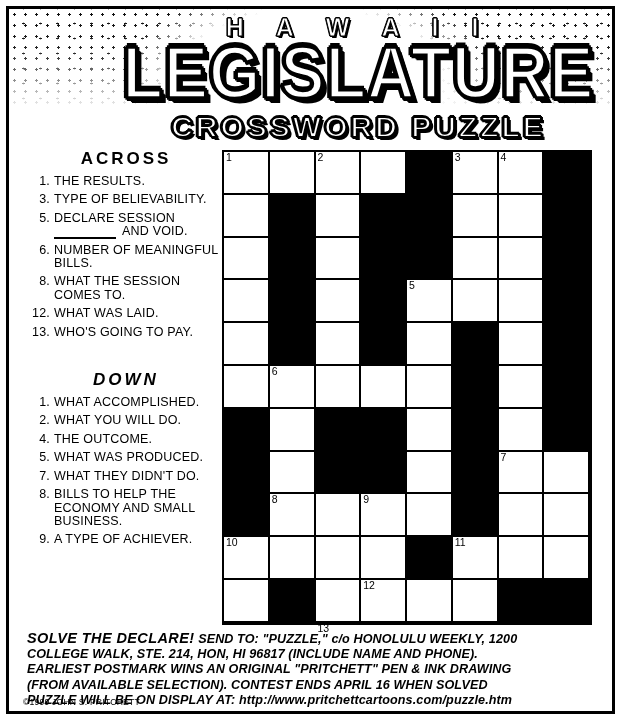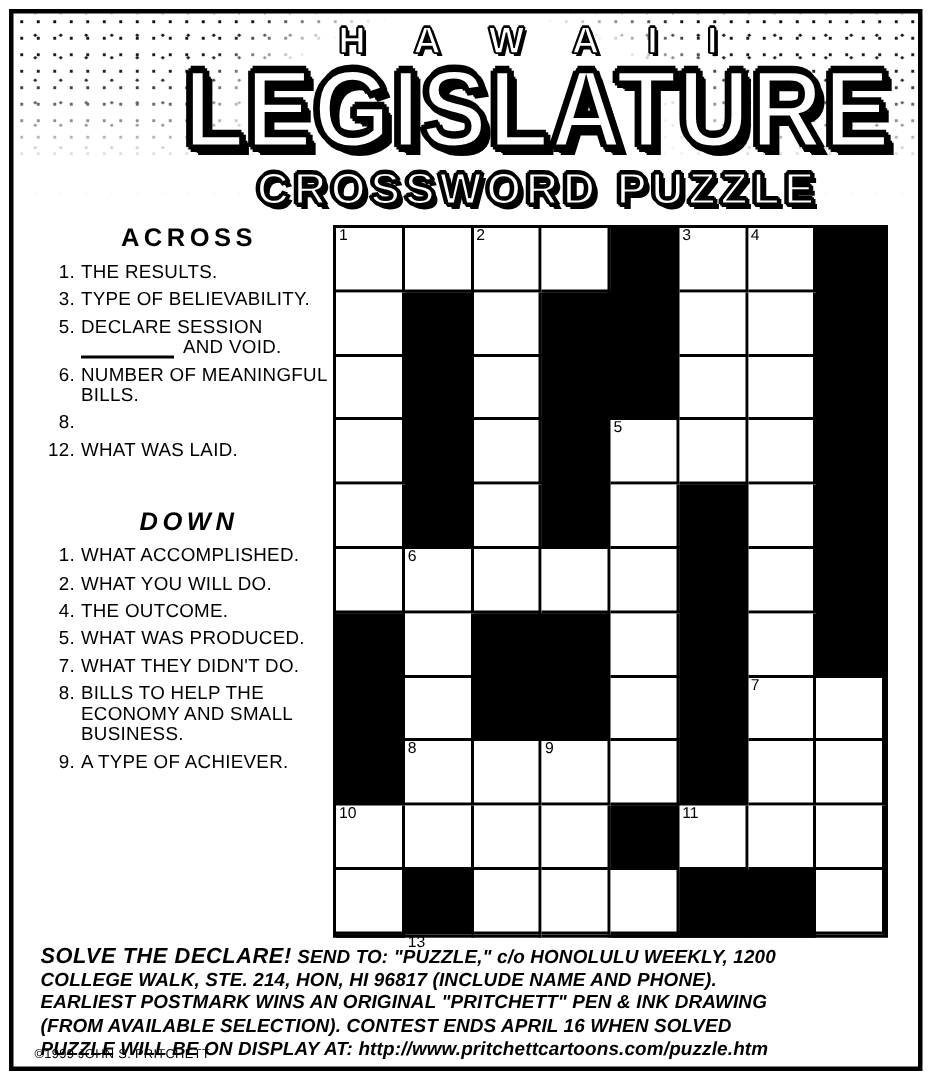--- a/index.html
+++ b/index.html
@@ -172,25 +172,30 @@
           <div class="clue">
             <span class="num">5.</span>
             <span class="txt"><span>DECLARE SESSION </span><span class="blankline"></span><span> AND VOID.</span></span>
           </div>
           <div class="clue">
             <span class="num">6.</span>
             <span class="txt">NUMBER OF MEANINGFUL BILLS.</span>
           </div>
           <div class="clue">
             <span class="num">8.</span>
+            <span class="txt">WHAT THE SESSION COMES TO.</span>
           </div>
           <div class="clue">
             <span class="num">12.</span>
             <span class="txt">WHAT WAS LAID.</span>
           </div>
+          <div class="clue">
+            <span class="num">13.</span>
+            <span class="txt">WHO'S GOING TO PAY.</span>
+          </div>
         </div>
       <div class="clue-head down">DOWN</div>
       <div id="down-clues">
           <div class="clue">
             <span class="num">1.</span>
             <span class="txt">WHAT ACCOMPLISHED.</span>
           </div>
           <div class="clue">
             <span class="num">2.</span>
             <span class="txt">WHAT YOU WILL DO.</span>
@@ -317,20 +322,23 @@
         <div class="cell"></div>
         <div class="cell black"></div>
         <div class="cell">
           <span class="n">11</span>
         </div>
         <div class="cell"></div>
         <div class="cell"></div>
         <div class="cell"></div>
         <div class="cell black"></div>
         <div class="cell"></div>
+        <div class="cell">
+          <span class="n">12</span>
+        </div>
         <div class="cell"></div>
         <div class="cell"></div>
         <div class="cell black"></div>
         <div class="cell black"></div>
         <div class="cell"></div>
         <div class="cell black"></div>
         <div class="cell">
           <span class="n">13</span>
         </div>
         <div class="cell"></div>

